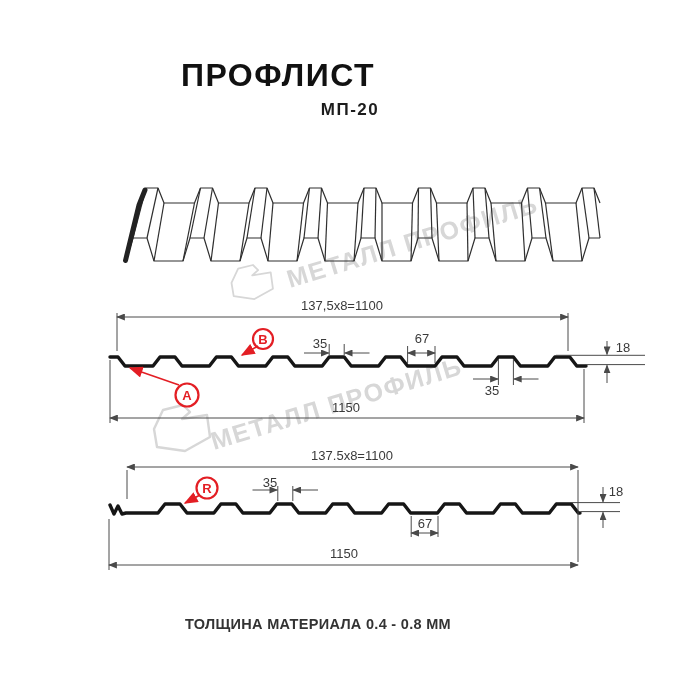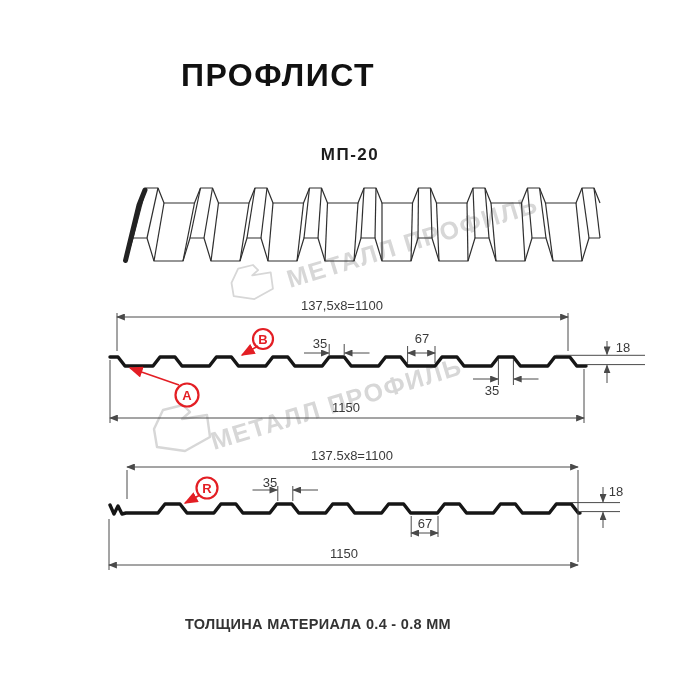--- a/index.html
+++ b/index.html
@@ -7,21 +7,21 @@
     position:relative;width:700px;height:700px;margin:0 auto;
     background:var(--background,#fff);overflow:hidden;
     font-family:"Liberation Sans", sans-serif;
   }
   .title{
     position:absolute;top:57px;left:0;width:556px;text-align:center;
     font-size:32px;font-weight:bold;letter-spacing:1.5px;color:#111;
   }
   .subtitle{
     position:absolute;top:100px;left:0;width:700px;text-align:center;
-    font-size:17px;font-weight:bold;letter-spacing:1.5px;color:#1c1c1c;margin-top:45px;
+    font-size:17px;font-weight:bold;letter-spacing:1.5px;color:#1c1c1c;
   }
   .caption{
     position:absolute;top:616px;left:0;width:636px;text-align:center;
     font-size:14.5px;font-weight:bold;letter-spacing:.3px;color:#333;
   }
   svg{position:absolute;top:0;left:0;}
   .prof{stroke:var(--line-black,#161616);stroke-width:3.4;fill:none;stroke-linejoin:round;stroke-linecap:round;}
   .sk{stroke:#2f2f2f;stroke-width:1.2;fill:none;stroke-linejoin:round;}
   .sk-edge{stroke:#222;stroke-width:5;fill:none;stroke-linecap:round;}
   .dim{stroke:var(--dim-gray,#4a4a4a);stroke-width:1;fill:none;}

